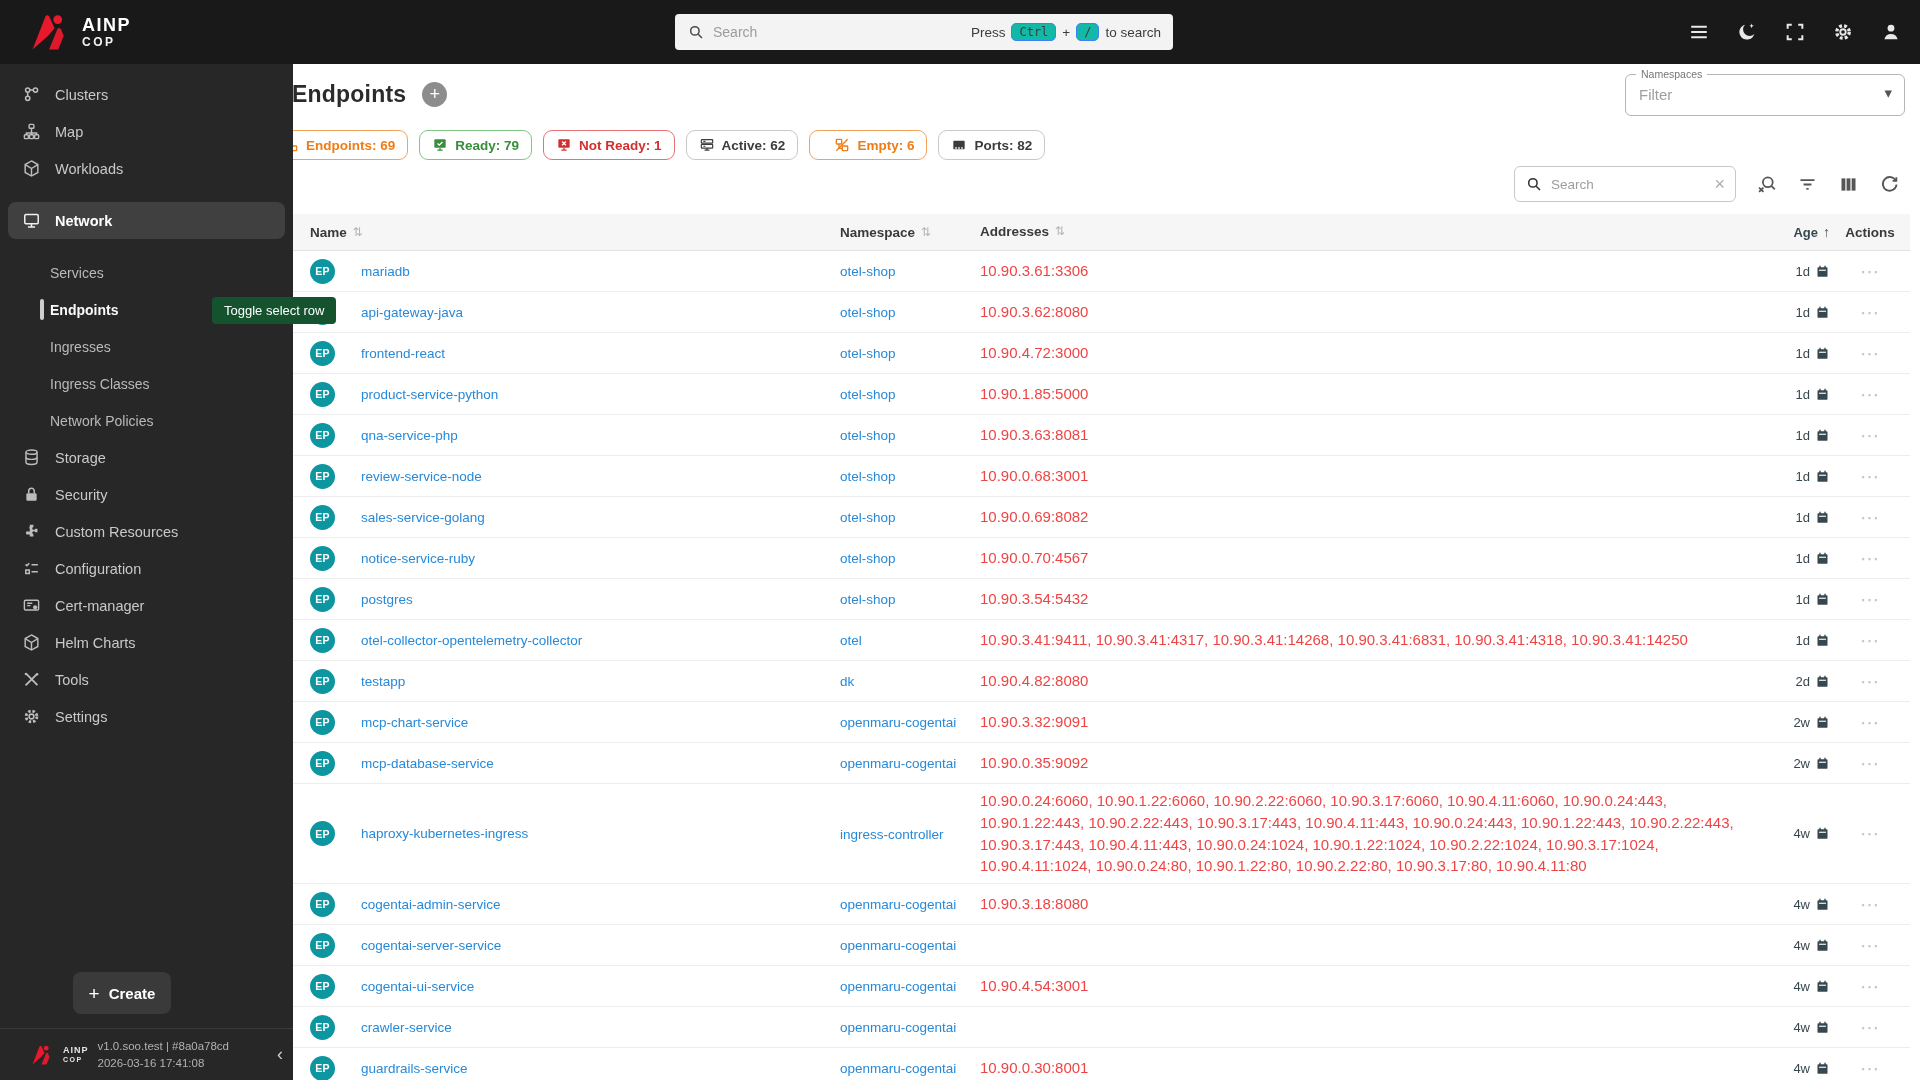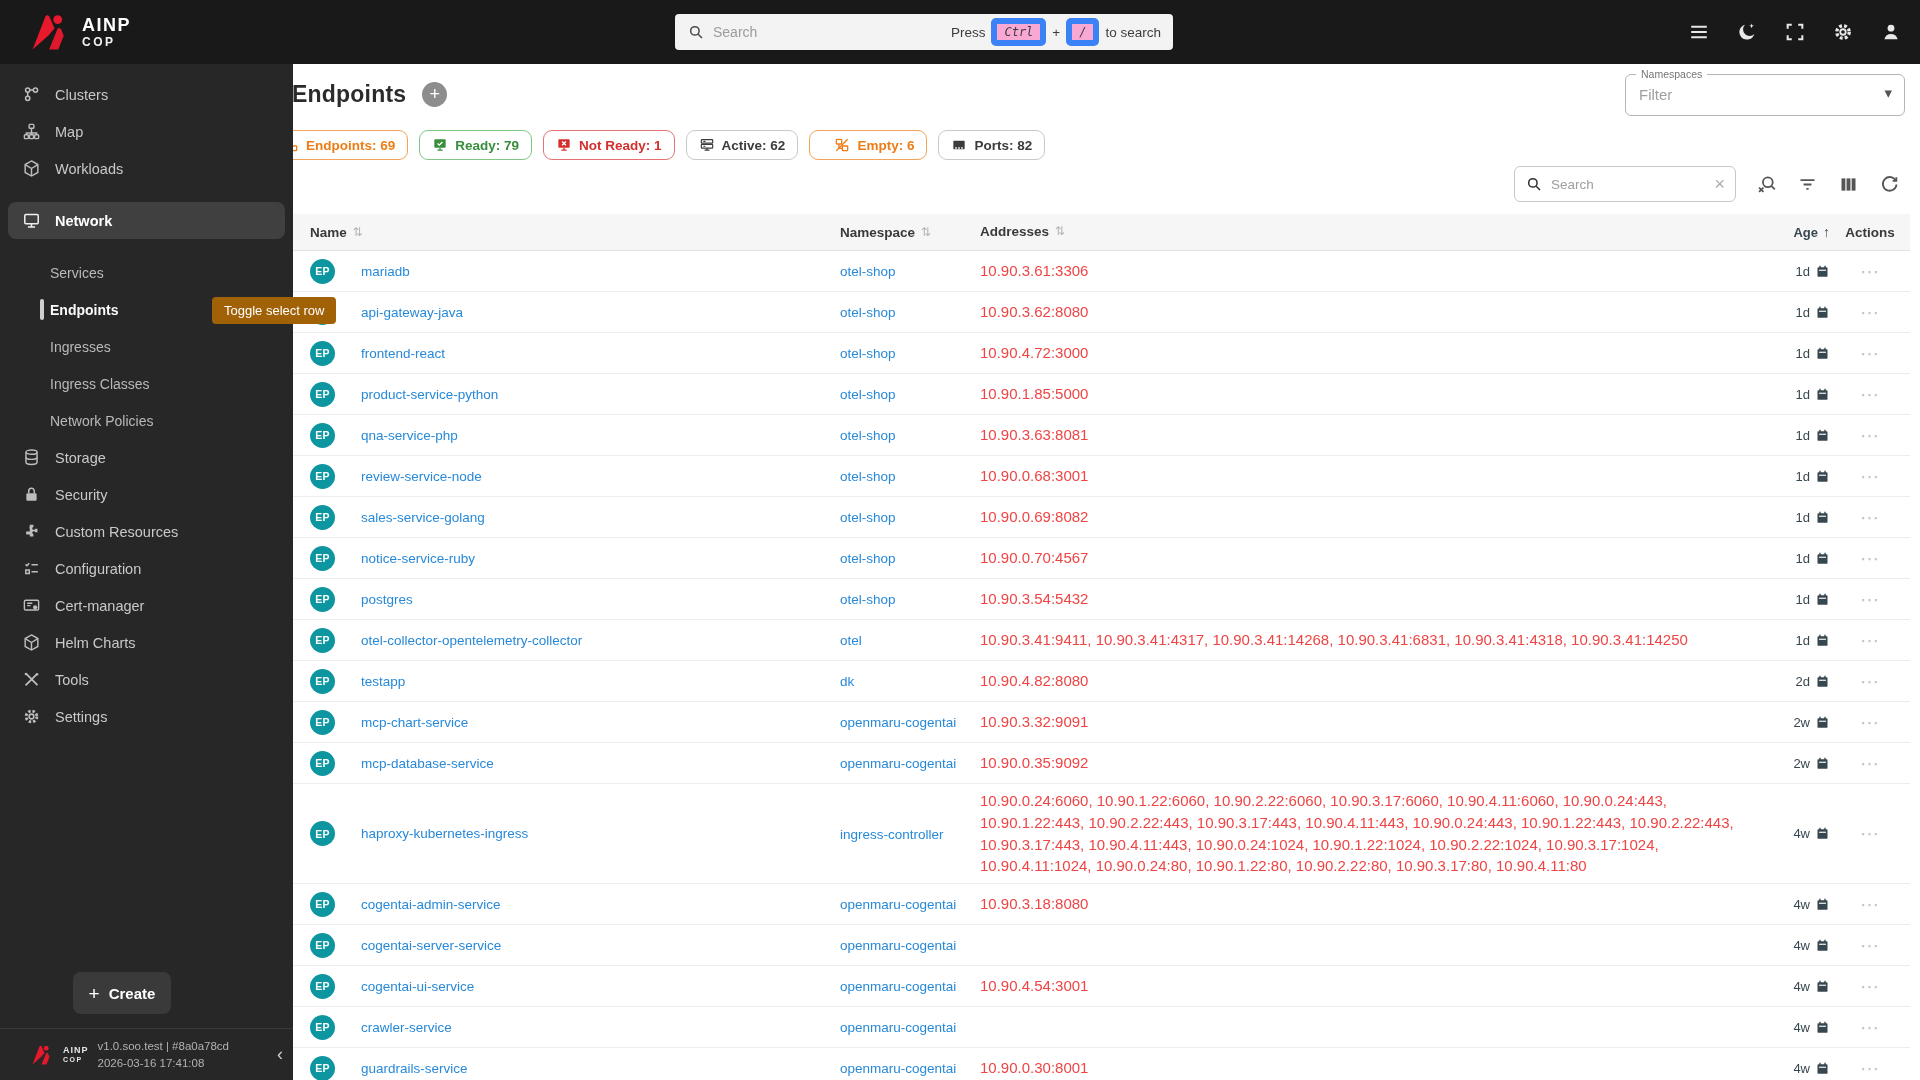--- a/index.html
+++ b/index.html
@@ -11,21 +11,21 @@
   .brand svg { width:44px; height:44px; }
   .brand-text { color:#fff; line-height:1; }
   .brand-top { font-size:18px; font-weight:800; letter-spacing:1.5px; }
   .brand-bot { font-size:12px; font-weight:700; letter-spacing:2.5px; margin-top:2px; color:#f2f2f2; }
 
   .top-search { position:absolute; left:675px; top:14px; width:498px; height:36px; background:#f3f3f3; border-radius:4px; display:flex; align-items:center; padding:0 12px; gap:8px; }
   .top-search svg { width:18px; height:18px; color:#4a4a4a; flex:none; }
   .top-search input { flex:1; border:none; outline:none; background:transparent; font-size:14px; color:#333; font-family:"Liberation Sans",sans-serif; }
   .top-search input::placeholder { color:#9c9c9c; }
   .search-hint { display:flex; align-items:center; gap:6px; font-size:13.5px; color:#3c3c3c; white-space:nowrap; }
-  .kbd { border:6px solid #3b82f6; border-radius:5px; background:#f9a8d4; padding:1px 7px; font-size:12px; font-family:"DejaVu Sans Mono", monospace; color:#3c3c3c;font-style:italic; }
+  .kbd { border:1px solid #3b82f6; border-radius:5px; background:#14b8a6; padding:1px 7px; font-size:12px; font-family:"DejaVu Sans Mono", monospace; color:#3c3c3c; }
 
   .top-icons { position:absolute; right:18px; top:0; height:64px; display:flex; align-items:center; gap:26px; }
   .top-icons .tico { width:22px; height:22px; color:#e8e8e8; cursor:pointer; }
 
   
   .sidebar { position:absolute; left:0; top:64px; bottom:0; width:293px; background:#272727; z-index:20; }
   .nav { padding-top:12px; }
   .side-item { height:37px; display:flex; align-items:center; gap:14px; padding-left:22px; color:#c9c9c9; font-size:14.5px; cursor:pointer; }
   .side-item svg { width:19px; height:19px; color:#bdbdbd; flex:none; }
   .side-item.active { background:#404040; border-radius:8px; margin:15px 8px; padding-left:14px; color:#fff; font-weight:700; }
@@ -90,21 +90,21 @@
   .thead .c-name, .thead .c-ns, .thead .c-addr { display:flex; align-items:center; gap:6px; color:#3a3a3a; font-size:13.5px; padding-top:0; padding-bottom:0; }
   .thead .c-age { font-weight:700; }
   .thead .c-actions { font-weight:700; font-size:13.5px; }
   .sort { font-size:12px; color:#b3b3b3; font-weight:400; cursor:pointer; }
   .sort-asc { font-size:14px; color:#4a4a4a; font-weight:700; cursor:pointer; }
   .ep-badge { width:25px; height:25px; border-radius:50%; background:#0e96a0; color:#fff; font-size:10.5px; font-weight:700; display:flex; align-items:center; justify-content:center; letter-spacing:0.3px; flex:none; }
   .lnk { color:#2789d8; font-size:13.5px; text-decoration:none; cursor:pointer; white-space:nowrap; overflow:hidden; }
   .cal-ico { width:15px; height:15px; color:#37474f; }
   .dots { color:#c4c4c4; font-size:19px; letter-spacing:1px; line-height:1; cursor:pointer; }
 
-  .tooltip { position:absolute; left:212px; top:297px; background:#a16207; color:#fff; font-size:13px; padding:6px 12px; border-radius:4px; z-index:50; white-space:nowrap; }
+  .tooltip { position:absolute; left:212px; top:297px; background:#14532d; color:#fff; font-size:13px; padding:6px 12px; border-radius:4px; z-index:50; white-space:nowrap; }
 </style>
 </head>
 <body>
 
 <svg width="0" height="0" style="position:absolute" aria-hidden="true">
   <defs>
     <symbol id="i-logo" viewBox="0 0 24 24">
         <g fill="#e8192c">
           <path d="M2.5 21.5 L9.5 3.5 Q10.3 2.2 11.6 3.5 L14.5 10 L11 14 Z"></path>
           <path d="M11.5 21.5 L16 10.5 Q16.8 9.2 18 10.5 L19.5 14 L16.5 21.5 Z" opacity="0.95"></path>

